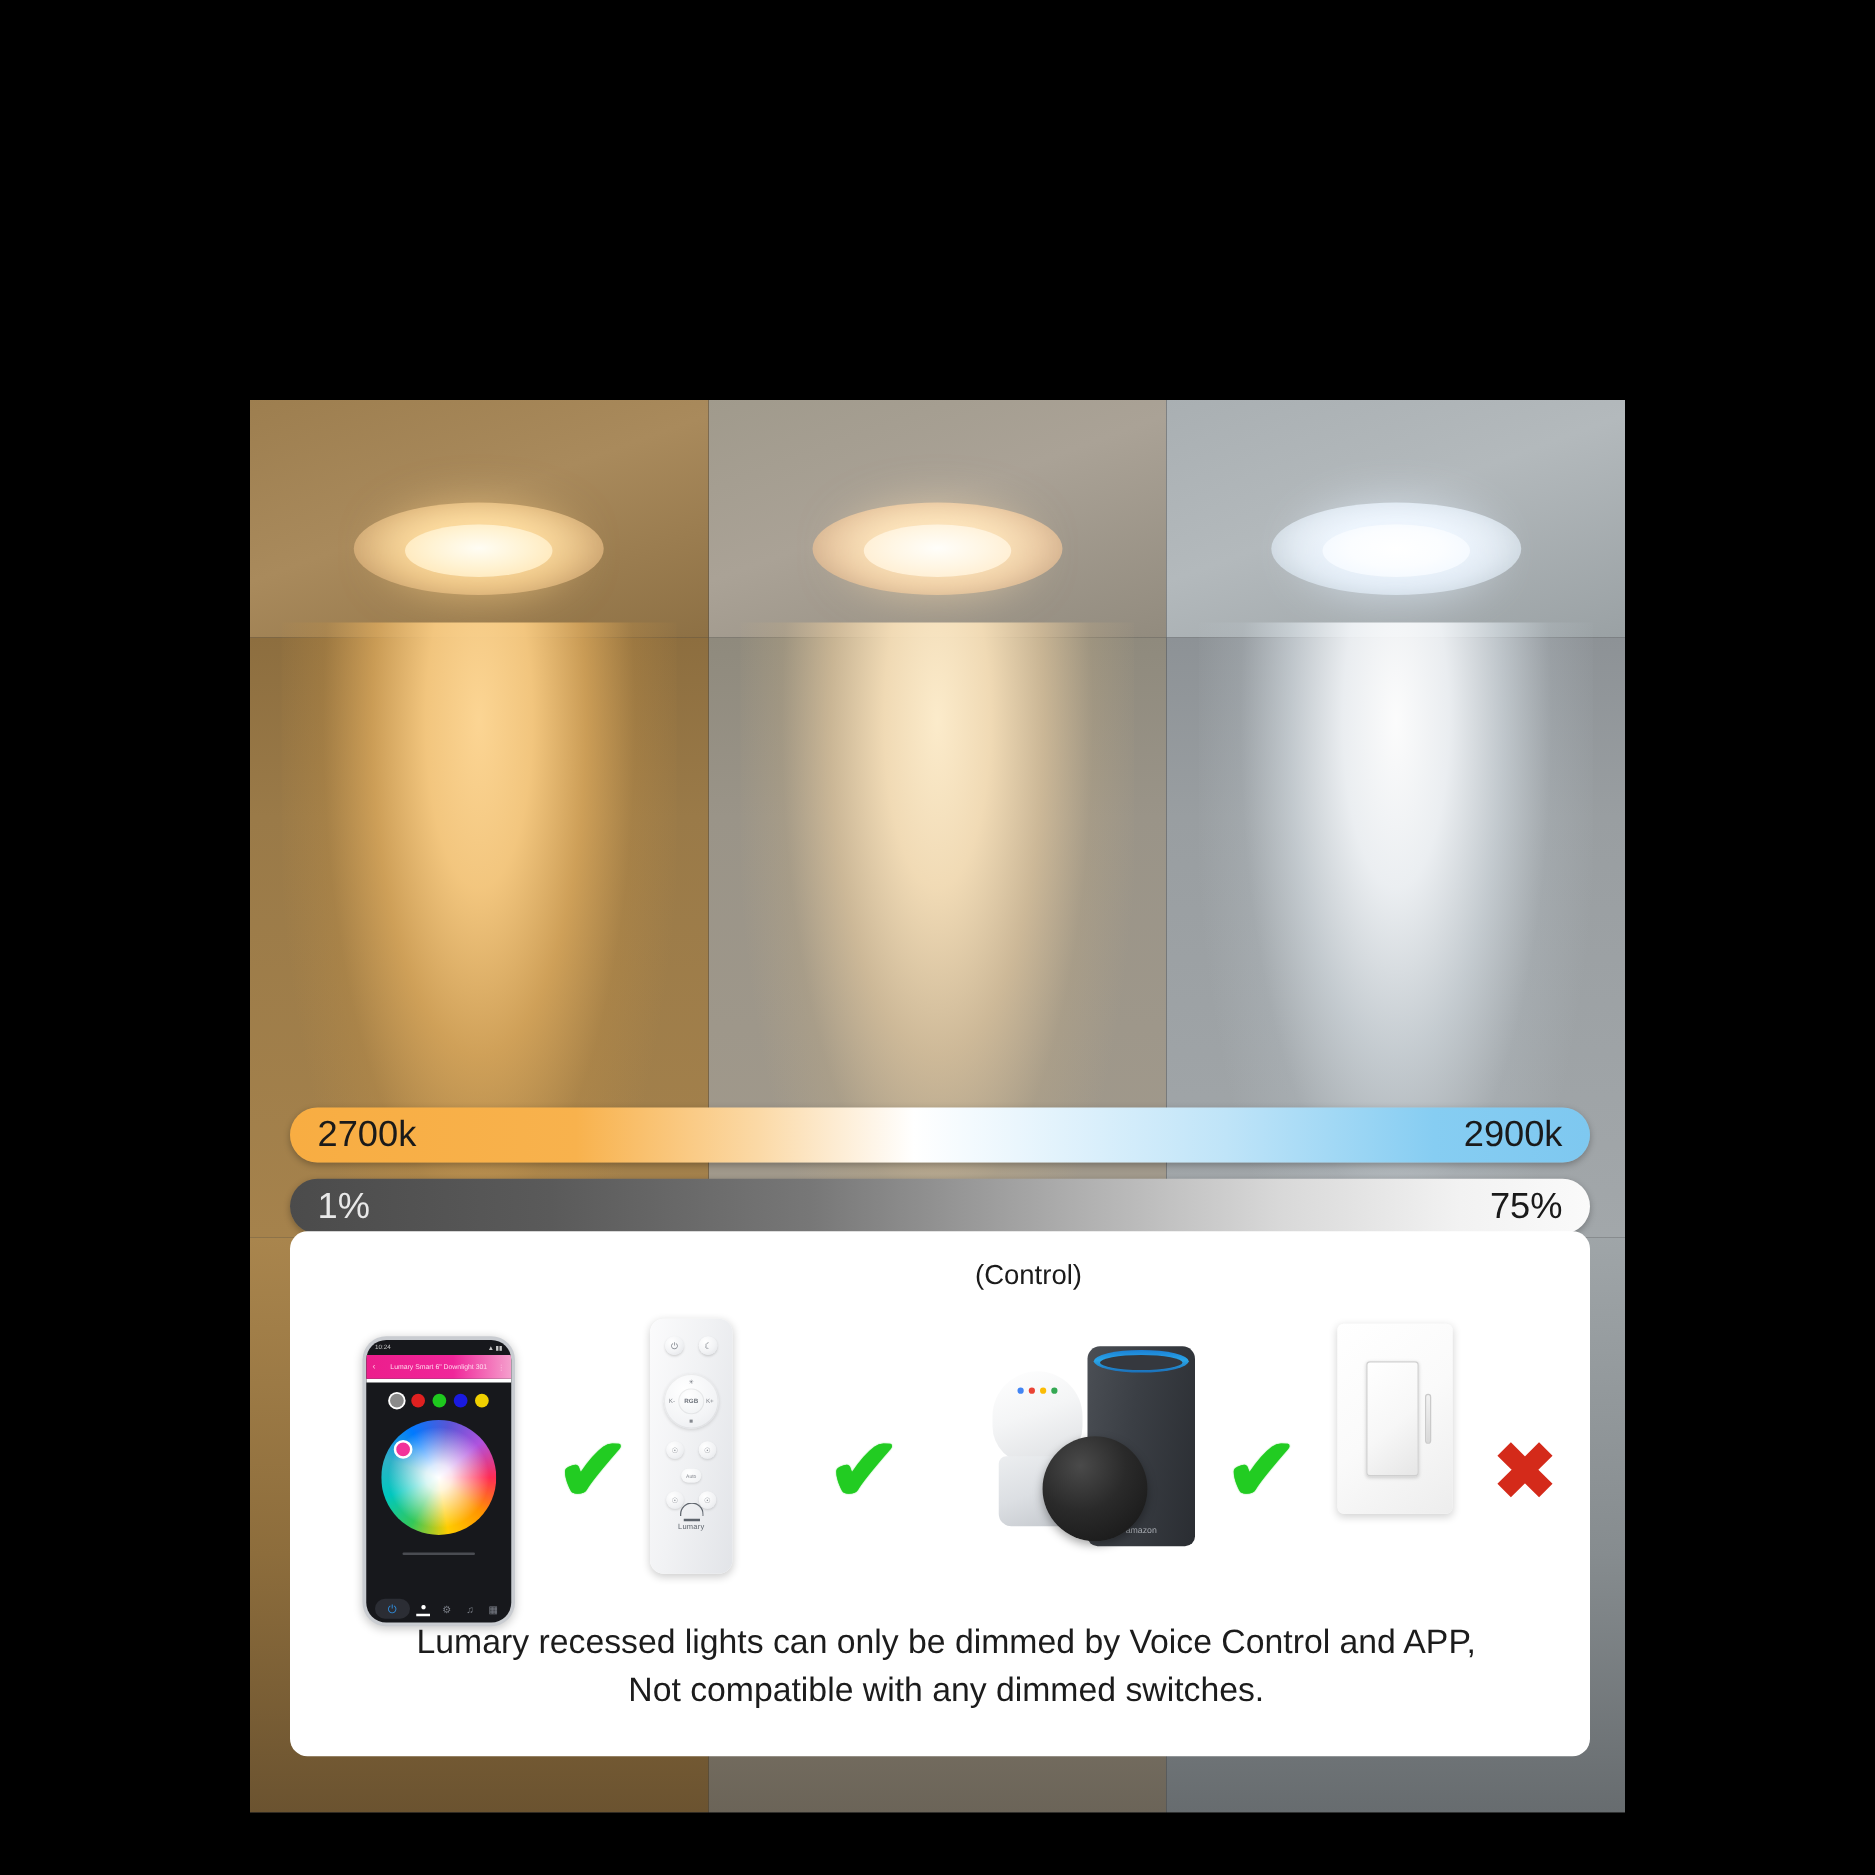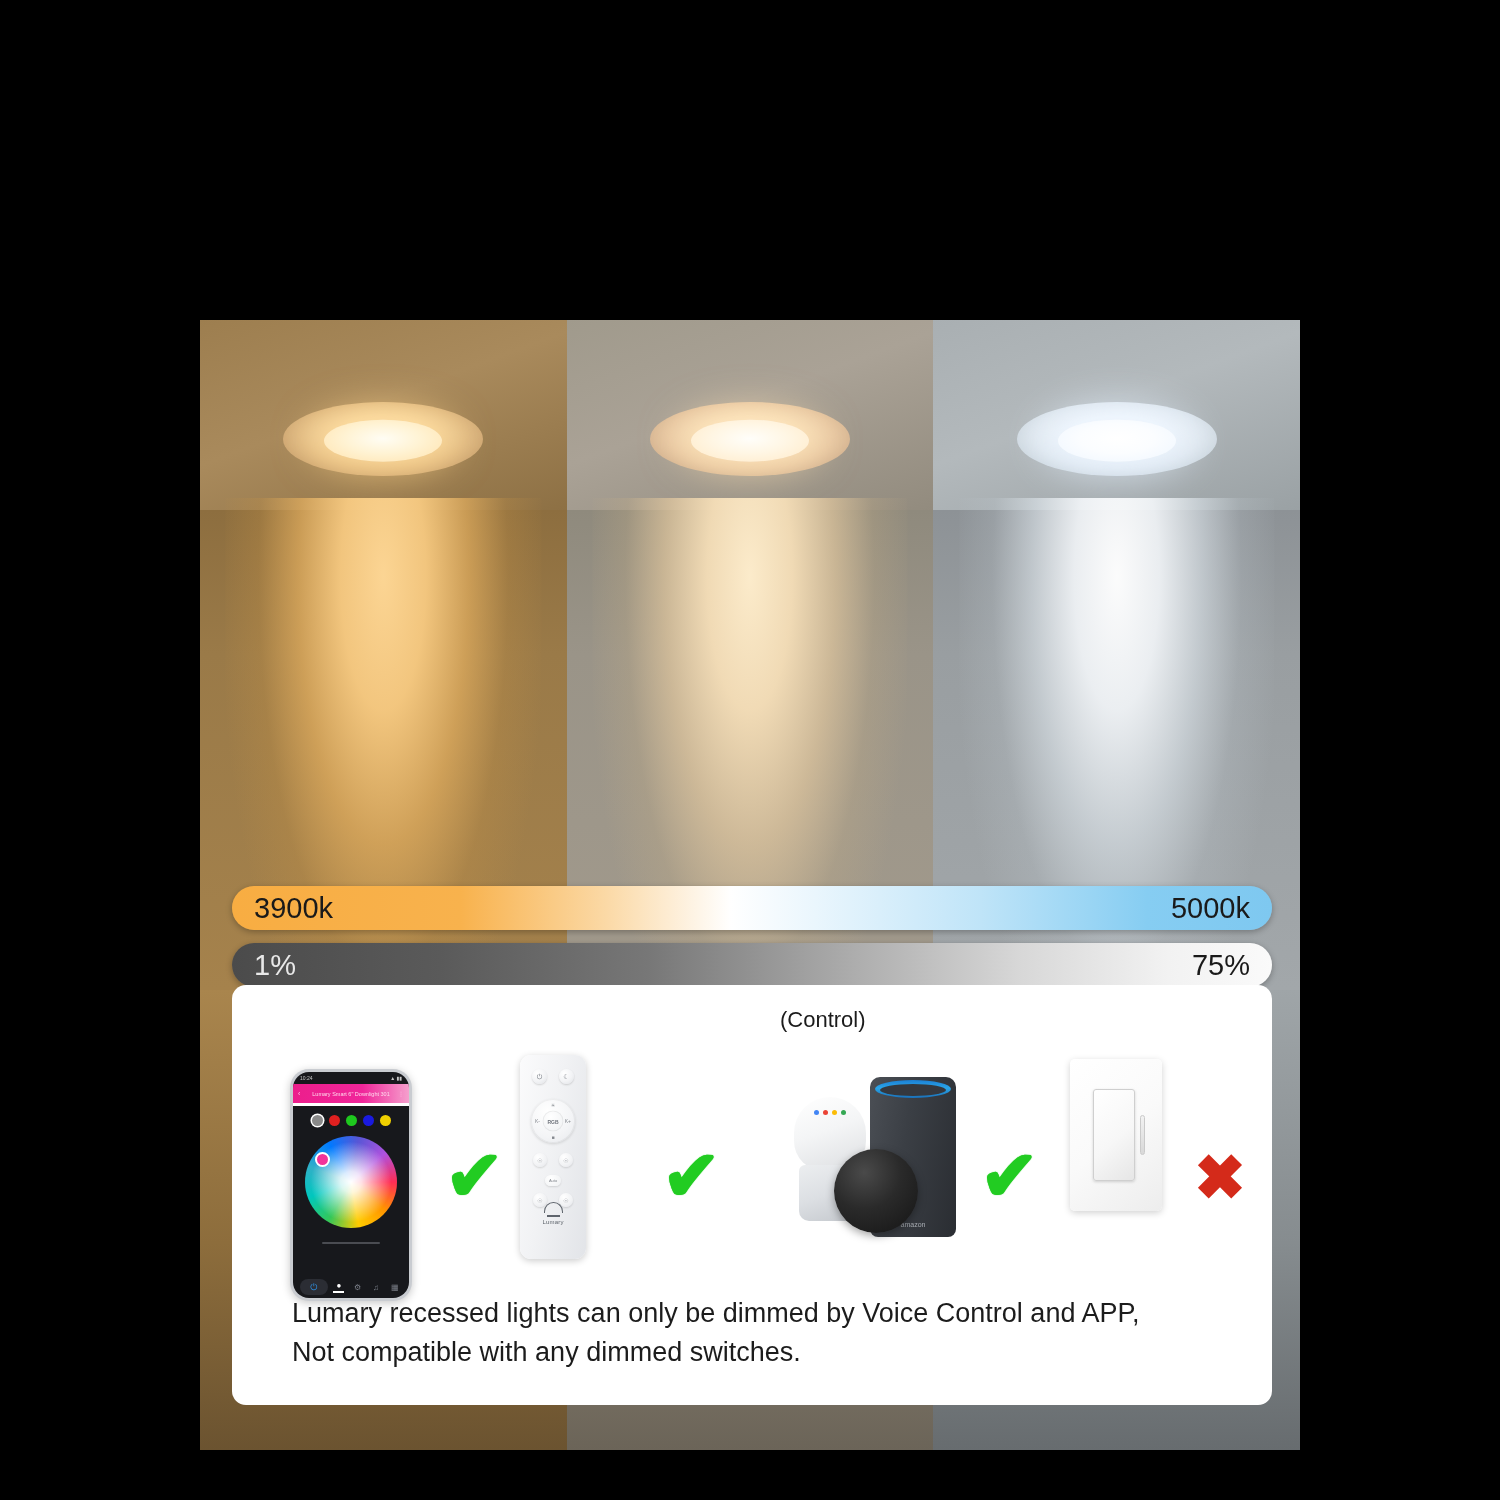--- a/index.html
+++ b/index.html
@@ -245,21 +245,21 @@
   .m1 { left: 213px; top: 128px; }
   .m2 { left: 430px; top: 128px; }
   .m3 { left: 748px; top: 128px; }
   .m4 { left: 962px; top: 134px; }
 
   
   .caption {
     position: absolute; left: 60px; bottom: 34px; width: 930px;
     font-size: 27px; line-height: 1.42; color: #1c1c1c;
   }
-  .caption div { white-space: nowrap; }
+  .caption div { white-space: nowrap; text-align: center; }
 </style>
 </head>
 <body>
 
 <div class="page">
 
 
   <div class="panel">
     <div class="scenes">
 
@@ -297,22 +297,22 @@
           <div class="pool pool-c"></div>
         </div>
         <div class="lower low-c"></div>
       </div>
 
     </div>
   </div>
 
   <div class="sliders">
     <div class="bar bar-cct">
-      <span class="bar-label">3900k</span>
-      <span class="bar-label">5000k</span>
+      <span class="bar-label">2700k</span>
+      <span class="bar-label">2900k</span>
     </div>
     <div class="bar bar-bri">
       <span class="bar-label">1%</span>
       <span class="bar-label">75%</span>
     </div>
   </div>
 
   <div class="card">
 
     <div class="included">(Control)</div>

